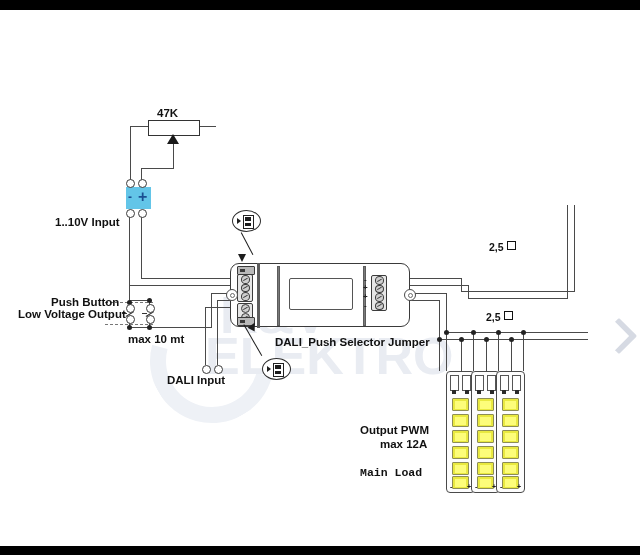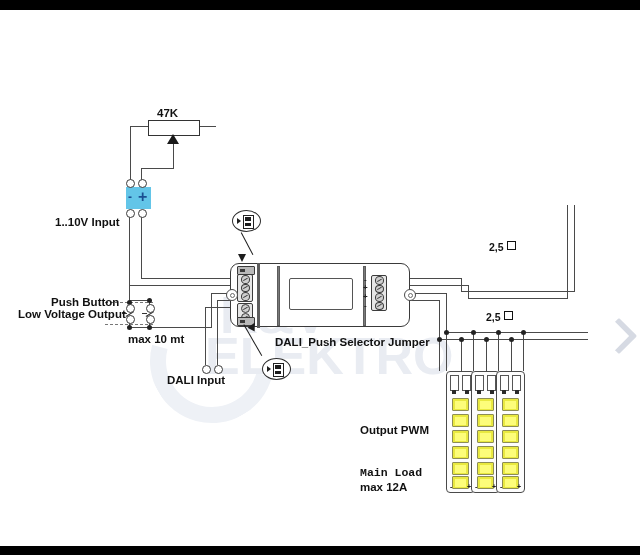--- a/index.html
+++ b/index.html
@@ -369,17 +369,17 @@
     <div class="led" style="top:90px;"></div>
     <div class="led" style="top:104px;"></div>
     <span class="strip-term" style="left:3px;">-</span>
     <span class="strip-term" style="right:3px;">+</span>
   </div>
 
   <div class="wire h" style="left:530px;top:322px;width:58px;"></div>
   <div class="wire h" style="left:530px;top:329px;width:58px;"></div>
 
   <div class="label" style="left:360px;top:413px;">Output PWM</div>
-  <div class="label" style="left:360px;top:427px;margin-top:43px;">max 12A</div>
+  <div class="label" style="left:380px;top:427px;">max 12A</div>
   <div class="label" style="left:360px;top:456px;font-family:Liberation Mono, monospace;">Main Load</div>
 
   <div class="chevron"></div>
 </div>
 
 </body></html>

